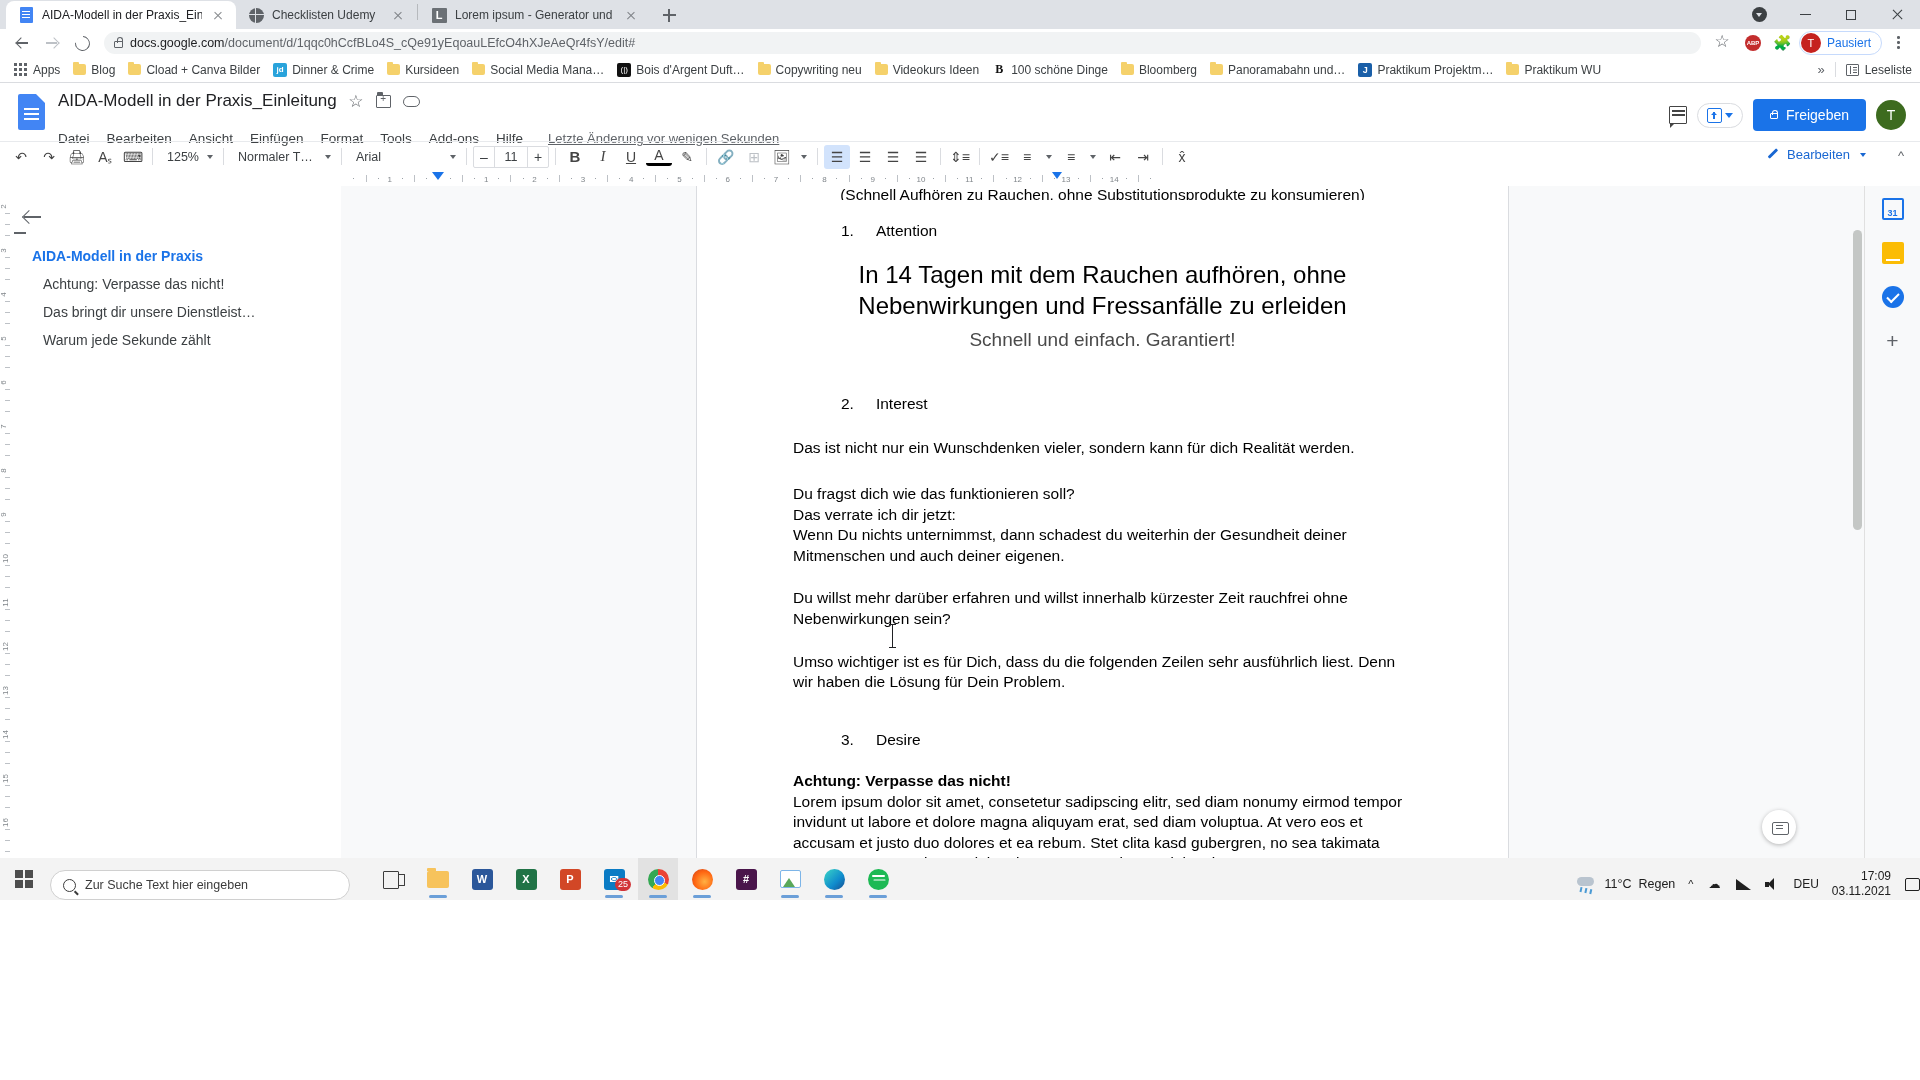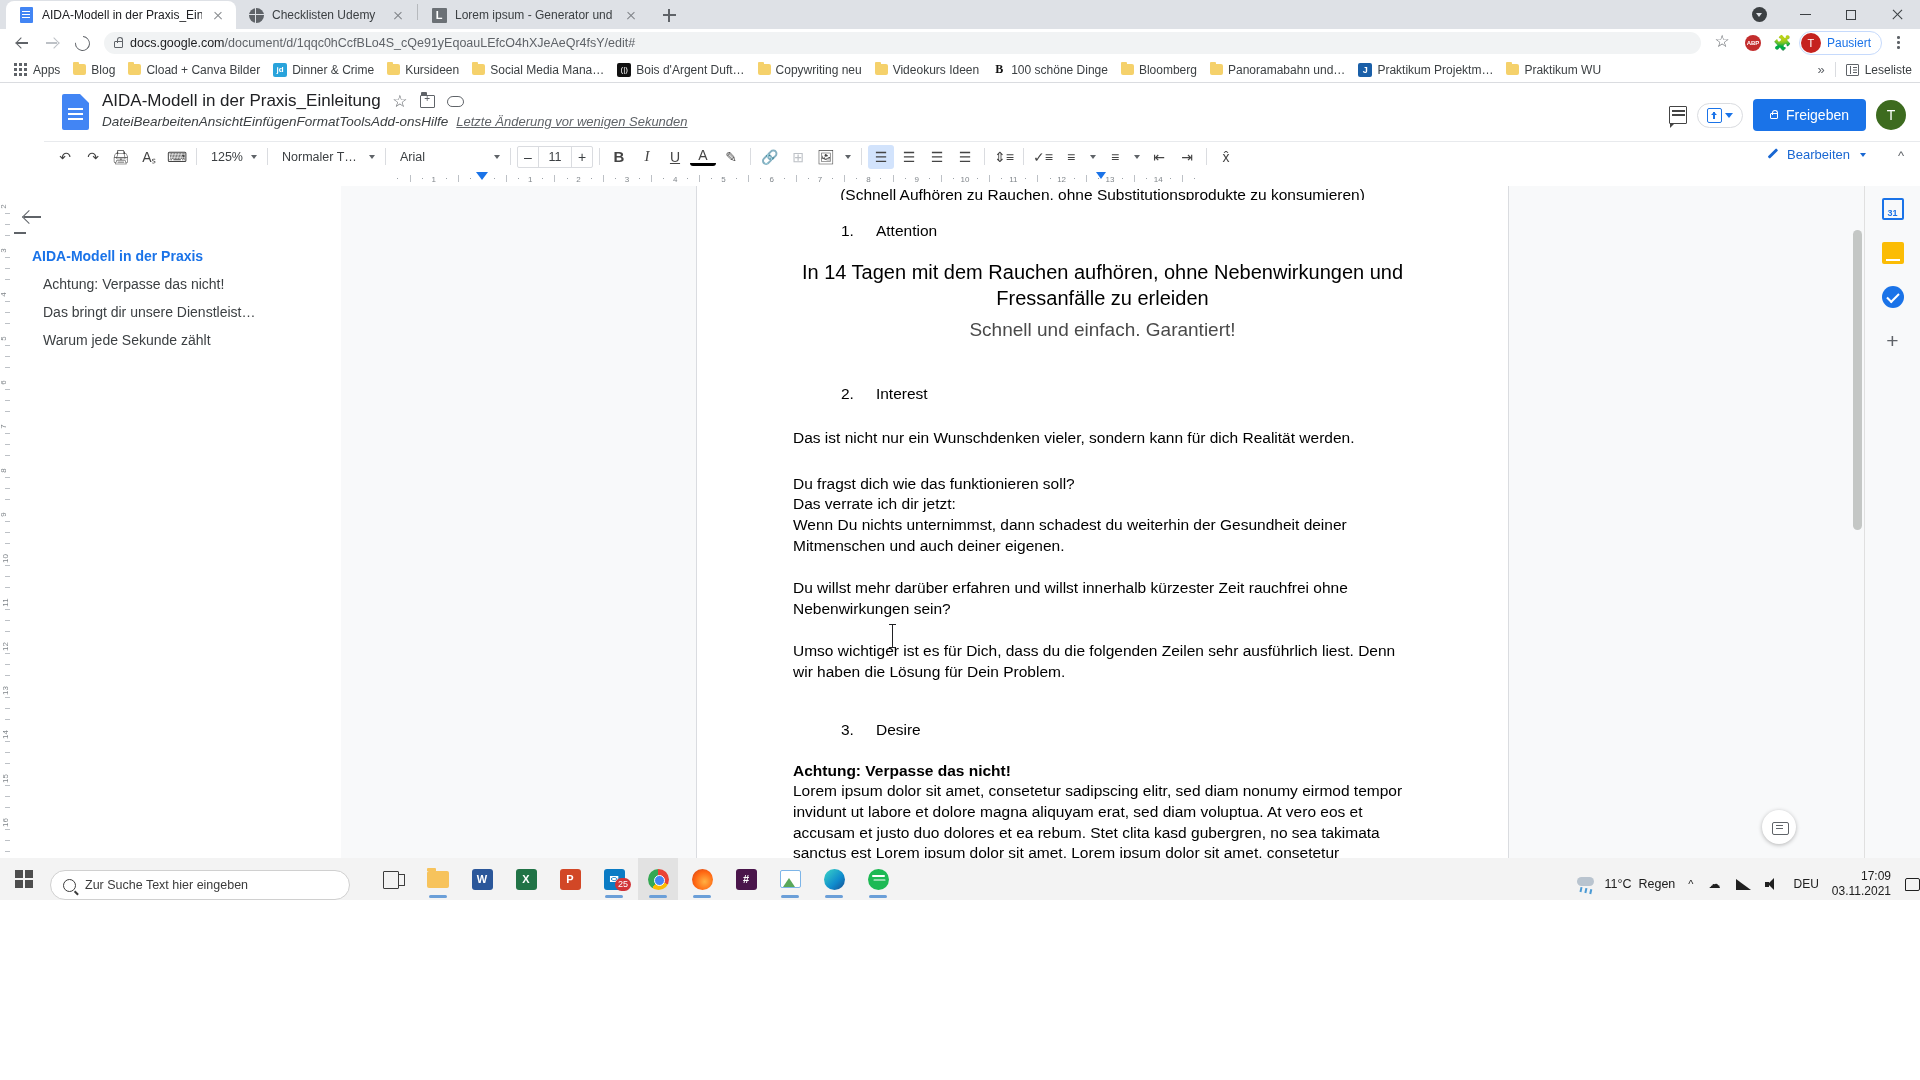--- a/index.html
+++ b/index.html
@@ -73,35 +73,35 @@
   .ic-j{width:14px;height:14px;background:#1a5fa8;color:#fff;font-size:9px;font-weight:bold;display:flex;align-items:center;justify-content:center;border-radius:2px;}
   .bm-overflow{margin-left:auto;display:flex;align-items:center;gap:10px;}
   .chev2{font-size:13px;color:#5f6368;}
   .vsep{width:1px;height:15px;background:#dadce0;}
   .readlist{display:flex;align-items:center;gap:6px;}
   .rl-ic{width:13px;height:12px;border:1.3px solid #5f6368;border-radius:1px;position:relative;}
   .rl-ic:before{content:"";position:absolute;left:3.5px;top:1px;width:1px;height:8px;background:#5f6368;}
   .rl-ic:after{content:"";position:absolute;left:6px;top:2px;width:4px;height:1px;background:#5f6368;box-shadow:0 2.5px 0 #5f6368,0 5px 0 #5f6368;}
 
   
-  .docs { background:#fff; position:relative;padding-left:44px; }
+  .docs { background:#fff; position:relative; }
   .docs-header { display:flex; padding:8px 14px 0 14px; height:58px; position:relative; }
   .docs-logo { width:34px;height:44px;margin-right:10px;display:flex;align-items:flex-start;justify-content:center;padding-top:3px; }
   .docs-logo-i { width:27px;height:36px;background:#4285f4;border-radius:2px;position:relative; }
   .docs-logo-i:before{content:"";position:absolute;right:0;top:0;border-top:9px solid #fff;border-left:9px solid transparent;}
   .docs-logo-i:after{content:"";position:absolute;left:6px;top:14px;width:15px;height:2px;background:#fff;box-shadow:0 5px 0 #fff,0 10px 0 #fff;}
   .doc-title-row { display:flex; align-items:center; gap:10px; }
   .doc-title { font-size:17px; color:#202124; }
   .hicon { width:18px;height:18px; color:#5f6368; display:flex;align-items:center;justify-content:center; font-size:15px;}
   .star2:before{content:"\2606";font-size:17px;}
   .mvfolder{width:15px;height:13px;border:1.4px solid #5f6368;border-radius:1px;position:relative;}
   .mvfolder:before{content:"";position:absolute;left:-0.4px;top:-3.6px;width:6px;height:3px;background:#5f6368;border-radius:1px 1px 0 0;}
   .mvfolder:after{content:"+";position:absolute;left:3px;top:-3.5px;font-size:10px;color:#5f6368;line-height:13px;}
   .cloud{width:17px;height:11px;border:1.4px solid #5f6368;border-radius:7px 7px 6px 6px;}
-  .menu-row { display:flex; align-items:center; font-size:13.5px; color:#3c4043; margin-top:3px;font-style:italic; }
+  .menu-row { display:flex; align-items:center; gap:17px; font-size:13.5px; color:#3c4043; margin-top:20px; }
   .menu-row .lastedit { color:#5f6368; text-decoration:underline; margin-left:8px; font-size:13px;}
   .docs-header-right { position:absolute; right:14px; top:16px; display:flex; align-items:center; gap:10px; }
   .comment-ic{width:20px;height:18px;border:1.6px solid #444;border-radius:1px;position:relative;}
   .comment-ic:before{content:"";position:absolute;left:2px;top:3px;width:13px;height:1.5px;background:#444;box-shadow:0 4px 0 #444;}
   .comment-ic:after{content:"";position:absolute;left:0px;bottom:-5px;border-left:5px solid #444;border-bottom:5px solid transparent;}
   .present-btn{display:flex;align-items:center;gap:3px;border:1px solid #dadce0;border-radius:16px;padding:4px 9px;}
   .present-sq{width:15px;height:15px;border:1.6px solid #1a73e8;border-radius:2px;position:relative;}
   .present-sq:before{content:"";position:absolute;left:5px;top:3px;width:1.6px;height:7px;background:#1a73e8;}
   .present-sq:after{content:"";position:absolute;left:2.6px;top:3px;border-left:3.2px solid transparent;border-right:3.2px solid transparent;border-bottom:3.6px solid #1a73e8;}
   .caret{width:0;height:0;border-left:4px solid transparent;border-right:4px solid transparent;border-top:5px solid #1a73e8;}
@@ -144,21 +144,21 @@
   .ol-collapse{position:absolute;left:14px;top:46px;width:12px;height:2px;background:#5f6368;}
   .vruler{position:absolute;left:0;top:0;width:16px;height:100%;}
   .vtick{position:absolute;left:1px;font-size:8px;color:#80868b;transform:rotate(-90deg);}
   .vdash{position:absolute;left:5px;width:5px;height:1px;background:#bdc1c6;}
 
   .page-area{flex:1;display:flex;justify-content:center;background:#f8f9fa;overflow:hidden;position:relative;}
   .page{width:811px;background:#fff;padding:0 96px;box-shadow:0 0 0 1px #dadce0;}
   .doc-body{font-family:"Liberation Sans",sans-serif;color:#000;}
   .cut-line{font-size:15.5px;text-align:center;color:#000;padding-top:0;height:14px;overflow:hidden;}
   .list-num{font-size:15.5px;margin:22px 0 0 48px;display:flex;gap:22px;}
-  .h1-title{font-size:20px;text-align:center;line-height:1.28;margin-top:20px;color:#000;}
+  .h1-title{font-size:24px;text-align:center;line-height:1.28;margin-top:20px;color:#000;}
   .h2-sub{font-size:19px;text-align:center;color:#4a4a4a;margin-top:8px;}
   .p{font-size:15.5px;line-height:1.33;margin-top:18px;}
   .p.tight{margin-top:0;}
   .bold{font-weight:bold;}
   .cursor-beam{position:absolute;left:551px;top:438px;width:1px;height:24px;background:#202124;}
   .cursor-beam:before,.cursor-beam:after{content:"";position:absolute;left:-3px;width:7px;height:1.2px;background:#202124;}
   .cursor-beam:before{top:0;} .cursor-beam:after{bottom:0;}
 
   .scroll-track{position:absolute;right:0;top:0;width:13px;height:100%;background:#f8f9fa;}
   .scroll-thumb{position:absolute;right:2px;top:44px;width:9px;height:300px;background:#c4c7c5;border-radius:5px;}

